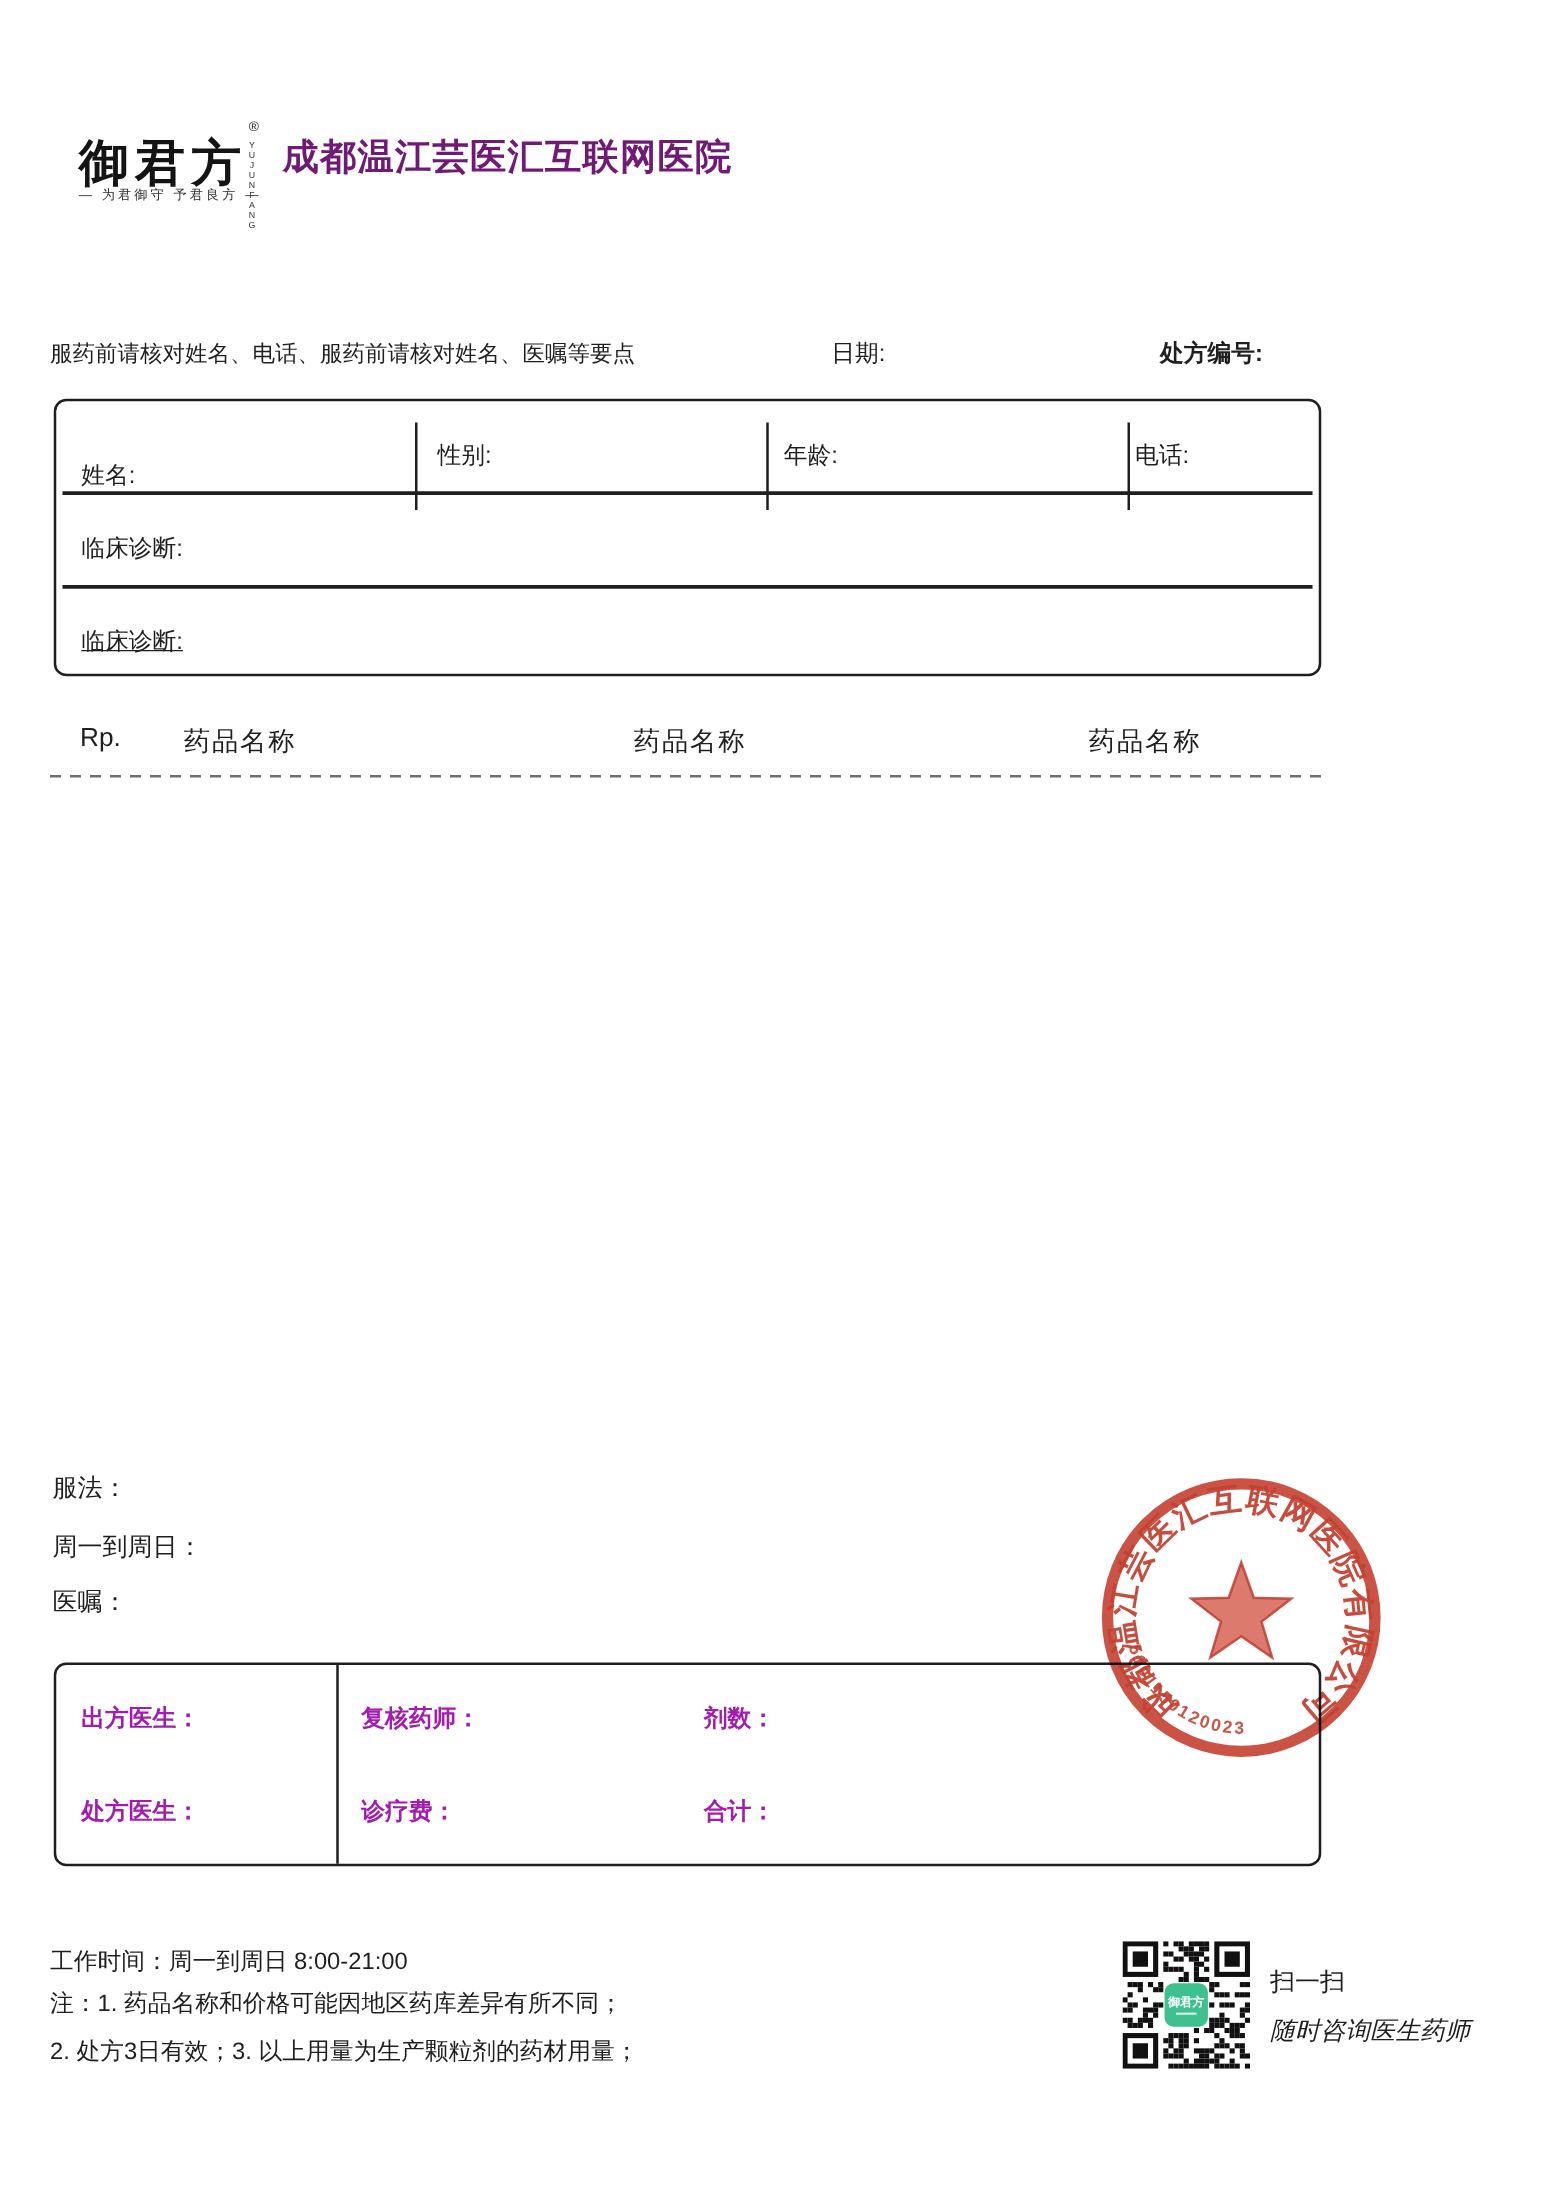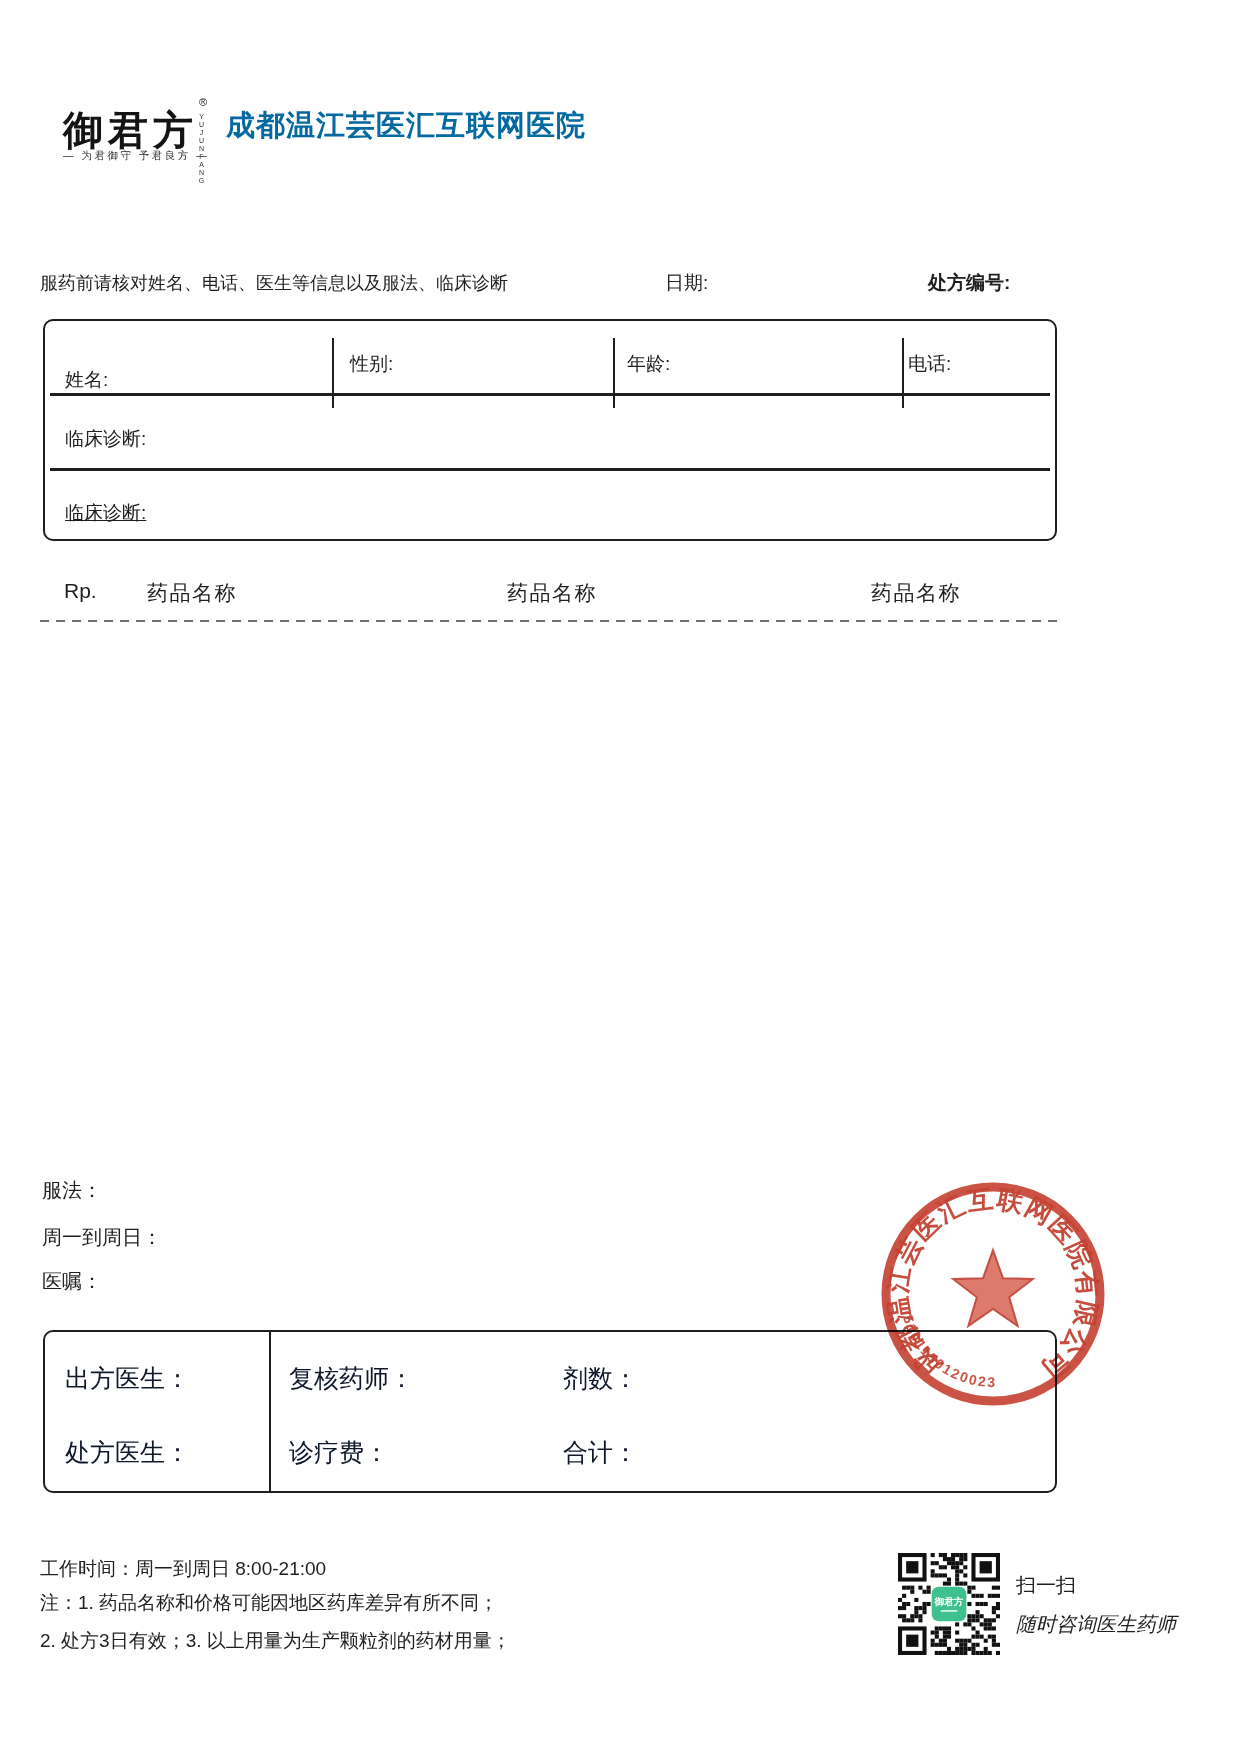--- a/index.html
+++ b/index.html
@@ -13,21 +13,21 @@
   }
   .abs{position:absolute;}
 
   
   .logo-text{left:63px;top:103px;font-size:40px;font-weight:bold;letter-spacing:5px;color:#141414;
     font-family:"DejaVu Serif","Liberation Serif",serif;}
   .reg-mark{left:199px;top:96px;font-size:11px;color:#222;}
   .logo-side{left:198px;top:113px;font-size:7px;color:#333;letter-spacing:1px;
     writing-mode:vertical-rl;text-orientation:upright;}
   .tagline{left:63px;top:149px;font-size:10.5px;letter-spacing:2.5px;color:#2e2e2e;}
-  .hospital-title{left:226px;top:106px;font-size:29px;font-weight:bold;letter-spacing:1px;color:#0369a1;}
+  .hospital-title{left:226px;top:106px;font-size:29px;font-weight:bold;letter-spacing:1px;color:#701a75;}
 
   
   .notice{left:40px;top:271px;font-size:18px;}
   .date-label{left:665px;top:270px;font-size:19px;}
   .rx-label{left:928px;top:270px;font-size:19px;font-weight:bold;}
 
   
   .patient-box{left:43px;top:319px;width:1014px;height:222px;
     border:2px solid #1f1f1f;border-radius:10px;box-sizing:border-box;}
   .vdiv{width:2px;background:#1f1f1f;}
@@ -56,21 +56,21 @@
   
   .usage-label{left:42px;font-size:20px;}
   .method-label{top:1177px;}
   .frequency-label{top:1224px;}
   .advice-label{top:1268px;}
 
   
   .sign-box{left:43px;top:1330px;width:1014px;height:163px;
     border:2px solid #1f1f1f;border-radius:10px;box-sizing:border-box;}
   .sign-vdiv{left:224px;top:0;bottom:0;width:2px;background:#1f1f1f;}
-  .sb-label{font-size:25px;color:#0f172a;}
+  .sb-label{font-size:19px;color:#a21caf;font-weight:bold;}
   .issuing-doctor{left:20px;top:30px;}
   .prescribing-doctor{left:20px;top:104px;}
   .review-pharmacist{left:244px;top:30px;}
   .consult-fee{left:244px;top:104px;}
   .dose-count{left:518px;top:30px;}
   .total-label{left:518px;top:104px;}
 
   
   .stamp{left:873px;top:1174px;width:240px;height:240px;opacity:0.9;
     mix-blend-mode:multiply;pointer-events:none;}
@@ -87,21 +87,21 @@
 <body>
 
 <div class="page">
 
   <div class="abs logo-text">御君方</div>
   <div class="abs reg-mark">®</div>
   <div class="abs logo-side">YUJUNFANG</div>
   <div class="abs tagline">— 为君御守 予君良方 —</div>
   <div class="abs hospital-title">成都温江芸医汇互联网医院</div>
 
-  <div class="abs notice">服药前请核对姓名、电话、医生等信息以及服法、临床诊断</div>
+  <div class="abs notice">服药前请核对姓名、电话、服药前请核对姓名、医嘱等要点</div>
   <div class="abs date-label">日期:</div>
   <div class="abs rx-label">处方编号:</div>
 
   <div class="abs patient-box">
     <div class="abs vdiv vdiv1"></div>
     <div class="abs vdiv vdiv2"></div>
     <div class="abs vdiv vdiv3"></div>
     <div class="abs hsep hsep1"></div>
     <div class="abs hsep hsep2"></div>
     <div class="abs pb-label name-label">姓名:</div>

